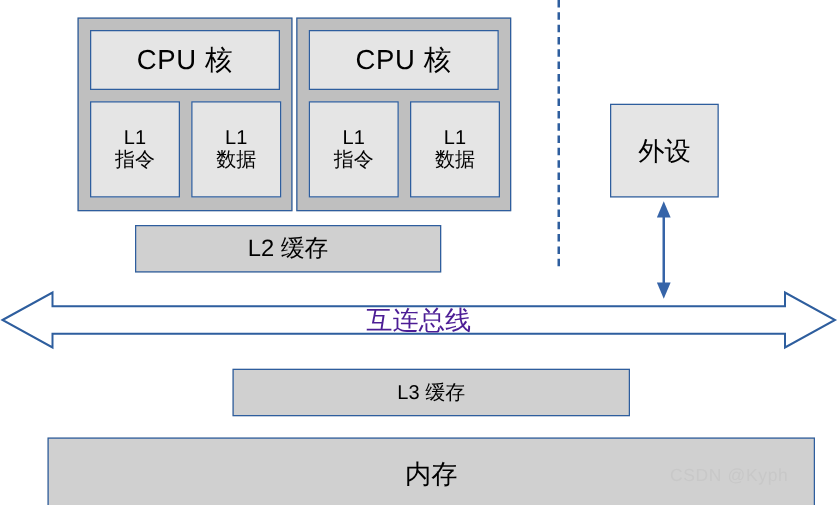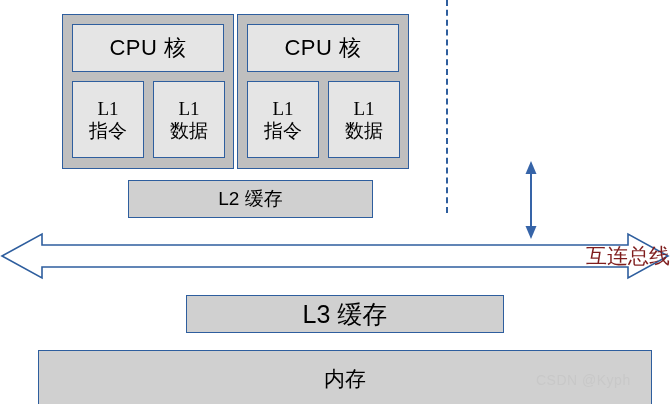--- a/index.html
+++ b/index.html
@@ -35,42 +35,42 @@
     align-items: center;
     justify-content: center;
     color: #000000;
   }
   .cpu-container {
     background: #bfbfbf;
     border: 1.5px solid #2e5e9e;
   }
 
   .t-core    { font-size: 22px; letter-spacing: 0.5px; }
-  .t-l1      { font-size: 19px; line-height: 1.12; text-align: center; font-family: Liberation Serif, serif; }
-  .t-l2      { font-size: 19px; margin-left: 20px; }
-  .t-l3      { font-size: 25px; }
+  .t-l1      { font-size: 16px; line-height: 1.12; text-align: center; }
+  .t-l2      { font-size: 19px; }
+  .t-l3      { font-size: 16px; }
   .t-mem     { font-size: 21px; }
   .t-periph  { font-size: 21px; }
   .t-bus     { font-size: 21px; }
 
   
   .dashed-line {
     border-left: 2px dashed #2e5e9e;
     width: 0;
   }
 
   
   .bus-wrap { pointer-events: none; }
   .bus-label {
     position: absolute;
     left: 0; right: 0;
     top: 50%;
     transform: translateY(-50%);
-    text-align: right;
-    color: #7f1d1d;
+    text-align: center;
+    color: #4c1d95;
   }
 
   .watermark {
     color: #c8c8c8;
     font-size: 14px;
     letter-spacing: 0.5px;
     white-space: nowrap;
   }
 </style>
 </head>
@@ -105,20 +105,23 @@
       <span>数据</span>
     </div>
   </div>
 
   <div class="abs box-gray t-l2" style="left:108px; top:180px; width:245px; height:38px;">
     <span>L2 缓存</span>
   </div>
 
   <div class="abs dashed-line" style="left:446px; top:0px; height:213px;"></div>
 
+  <div class="abs box-white t-periph" style="left:488px; top:83px; width:87px; height:75px;">
+    <span>外设</span>
+  </div>
 
   <svg class="abs" style="left:516px; top:160px; width:30px; height:80px;" viewBox="0 0 30 80">
     <line x1="15" y1="8" x2="15" y2="72" stroke="#3664a8" stroke-width="2"></line>
     <polygon points="15,1 9.5,14 20.5,14" fill="#3664a8"></polygon>
     <polygon points="15,79 9.5,66 20.5,66" fill="#3664a8"></polygon>
   </svg>
 
   <div class="abs bus-wrap" style="left:0px; top:228px; width:670px; height:56px;">
     <svg style="position:absolute; left:0; top:0; width:670px; height:56px;" viewBox="0 0 670 56">
       <polygon points="2,28 42,6 42,17 628,17 628,6 668,28 628,50 628,39 42,39 42,50" fill="#ffffff" stroke="#2e5e9e" stroke-width="1.6" stroke-linejoin="miter"></polygon>

